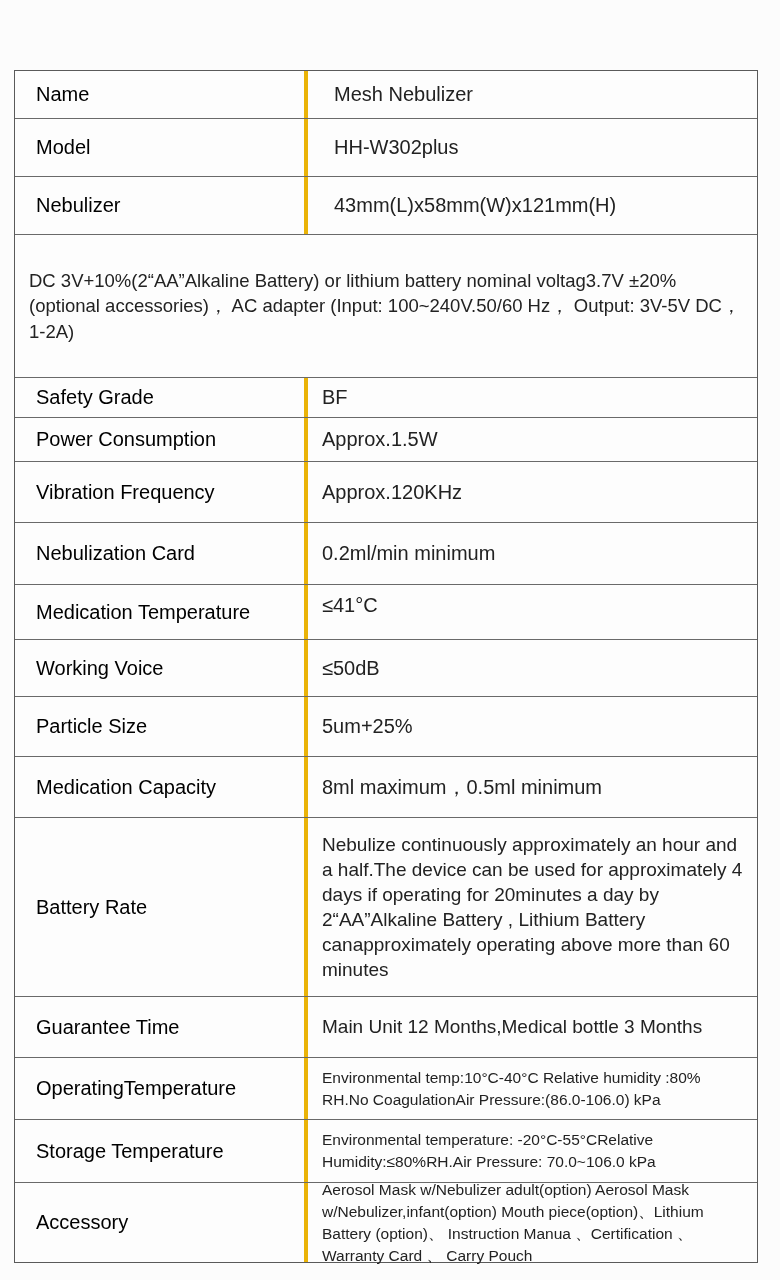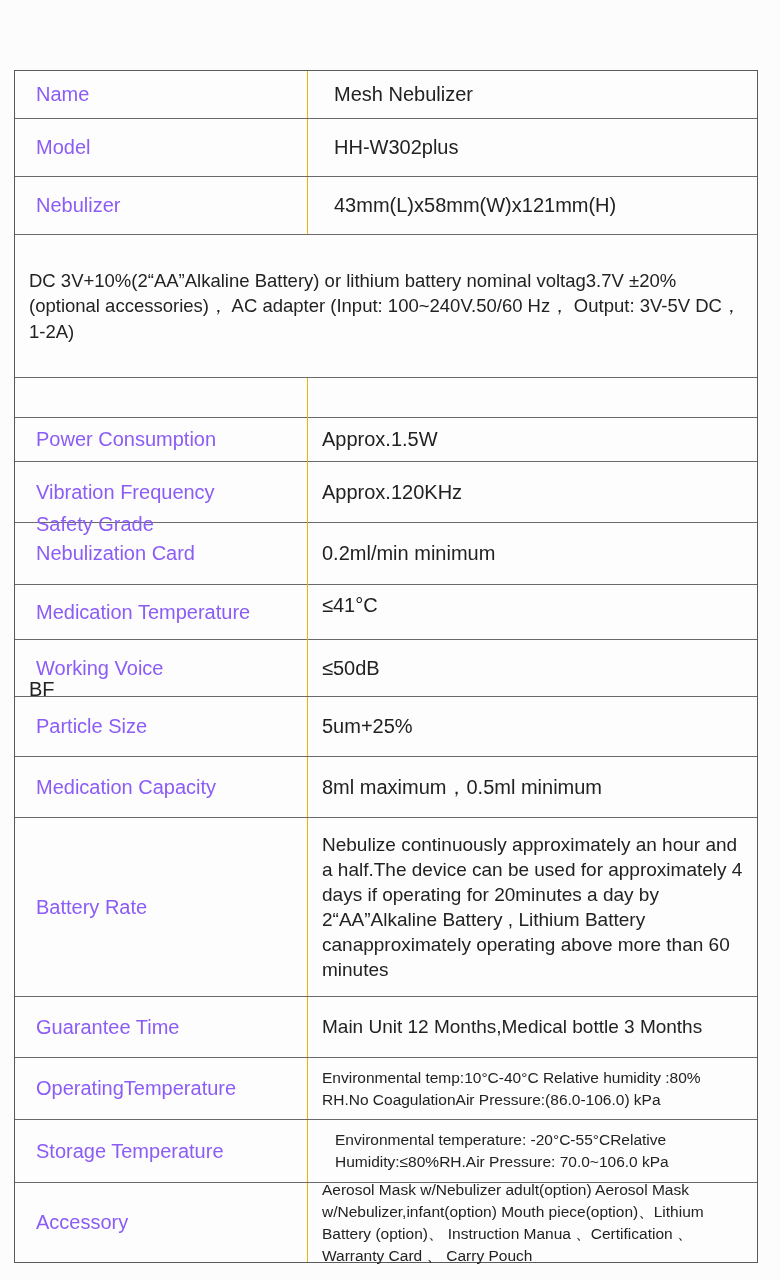--- a/index.html
+++ b/index.html
@@ -29,54 +29,54 @@
     background: #fdfdfd;
   }
   .spec-row {
     display: flex;
     border-bottom: 1px solid #6a6a6a;
   }
   .spec-row:last-child { border-bottom: none; }
   .cell-label {
     width: 293px;
     flex: 0 0 293px;
-    border-right: 1px solid #eab308;
+    border-right: 4px solid #eab308;
     display: flex;
     align-items: center;
     padding-left: 21px;
     padding-right: 6px;
     font-size: 20px;
-    color: #8b5cf6;
+    color: #000000;
   }
   .cell-value {
     flex: 1 1 auto;
     display: flex;
     align-items: center;
     padding: 5px 10px 5px 14px;
     font-size: 20px;
     line-height: 1.32;
     color: #222;
   }
   
   .r1  { height: 48px; }
   .r2  { height: 58px; }
   .r3  { height: 58px; }
   .r4  { height: 143px; }
-  .r5  { height: 40px; flex-direction: column; }
+  .r5  { height: 40px; }
   .r6  { height: 44px; }
   .r7  { height: 61px; }
   .r8  { height: 62px; }
   .r9  { height: 55px; }
   .r10 { height: 57px; }
   .r11 { height: 60px; text-align: right; }
   .r12 { height: 61px; }
   .r13 { height: 179px; }
   .r14 { height: 61px; }
   .r15 { height: 62px; }
-  .r16 { height: 63px; gap: 13px; }
+  .r16 { height: 63px; }
   .r17 { height: 79px; }
   
   .indent-lg { padding-left: 26px; }
   .fs18 { font-size: 18.5px; line-height: 1.38; }
   .fs19 { font-size: 19px; }
   .fs15 { font-size: 15.5px; line-height: 1.42; }
   .va-top { align-items: flex-start; padding-top: 7px; }
 </style>
 </head>
 <body>

